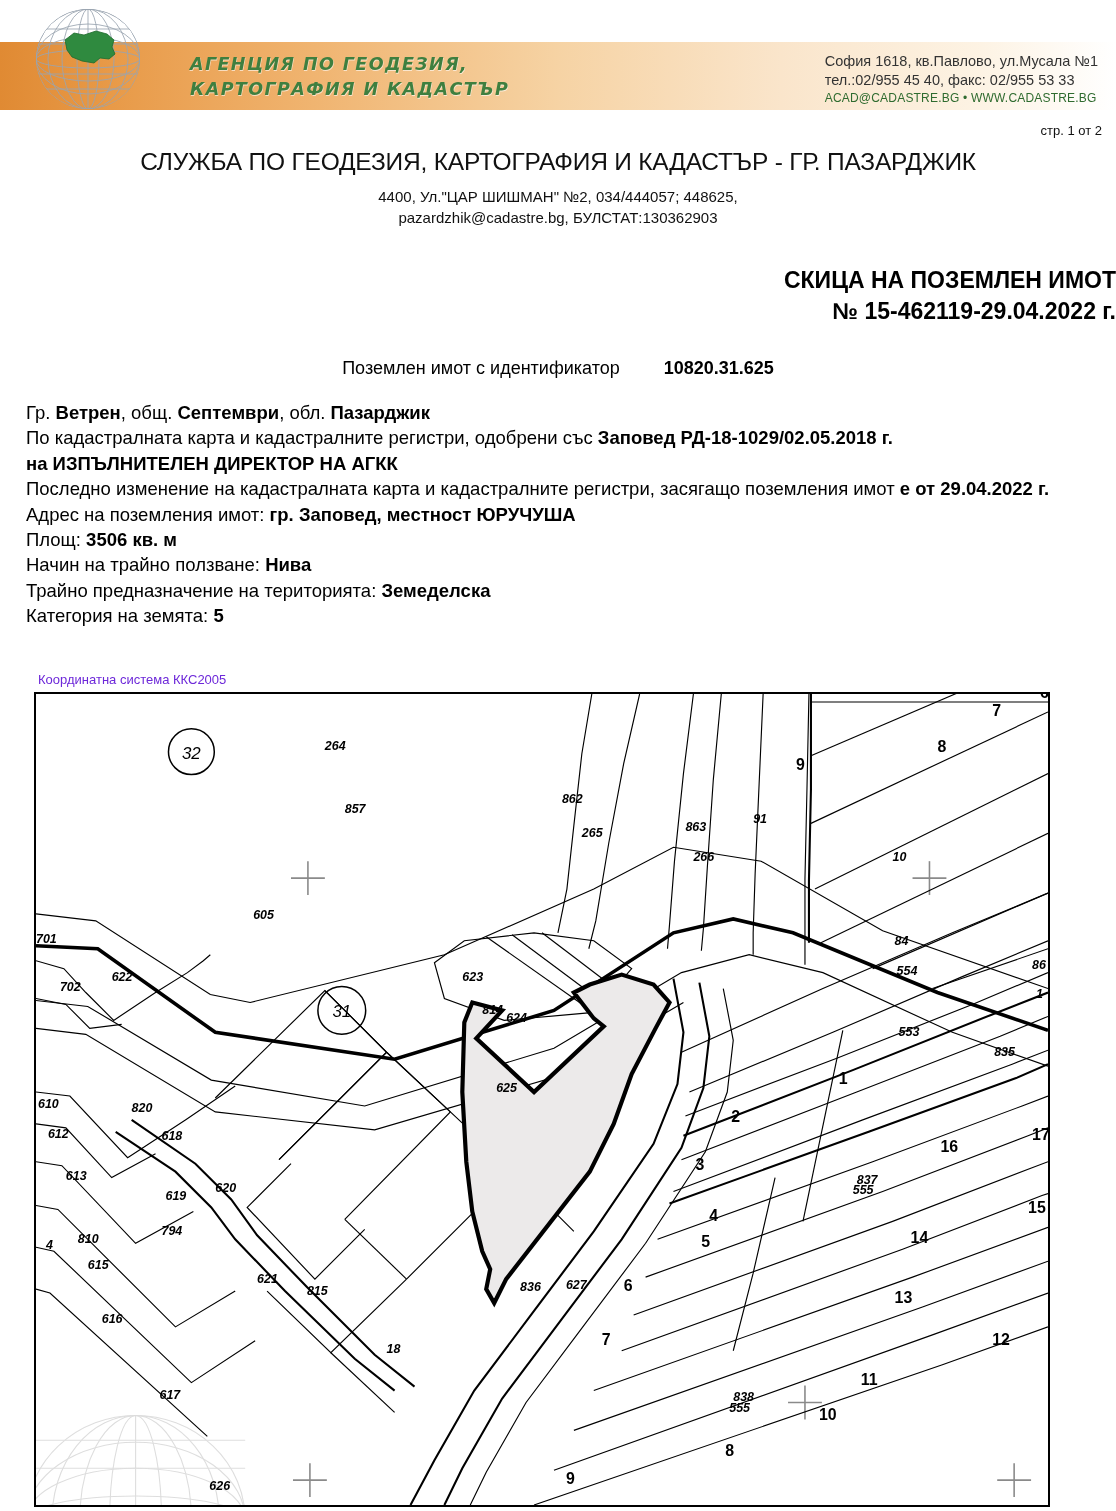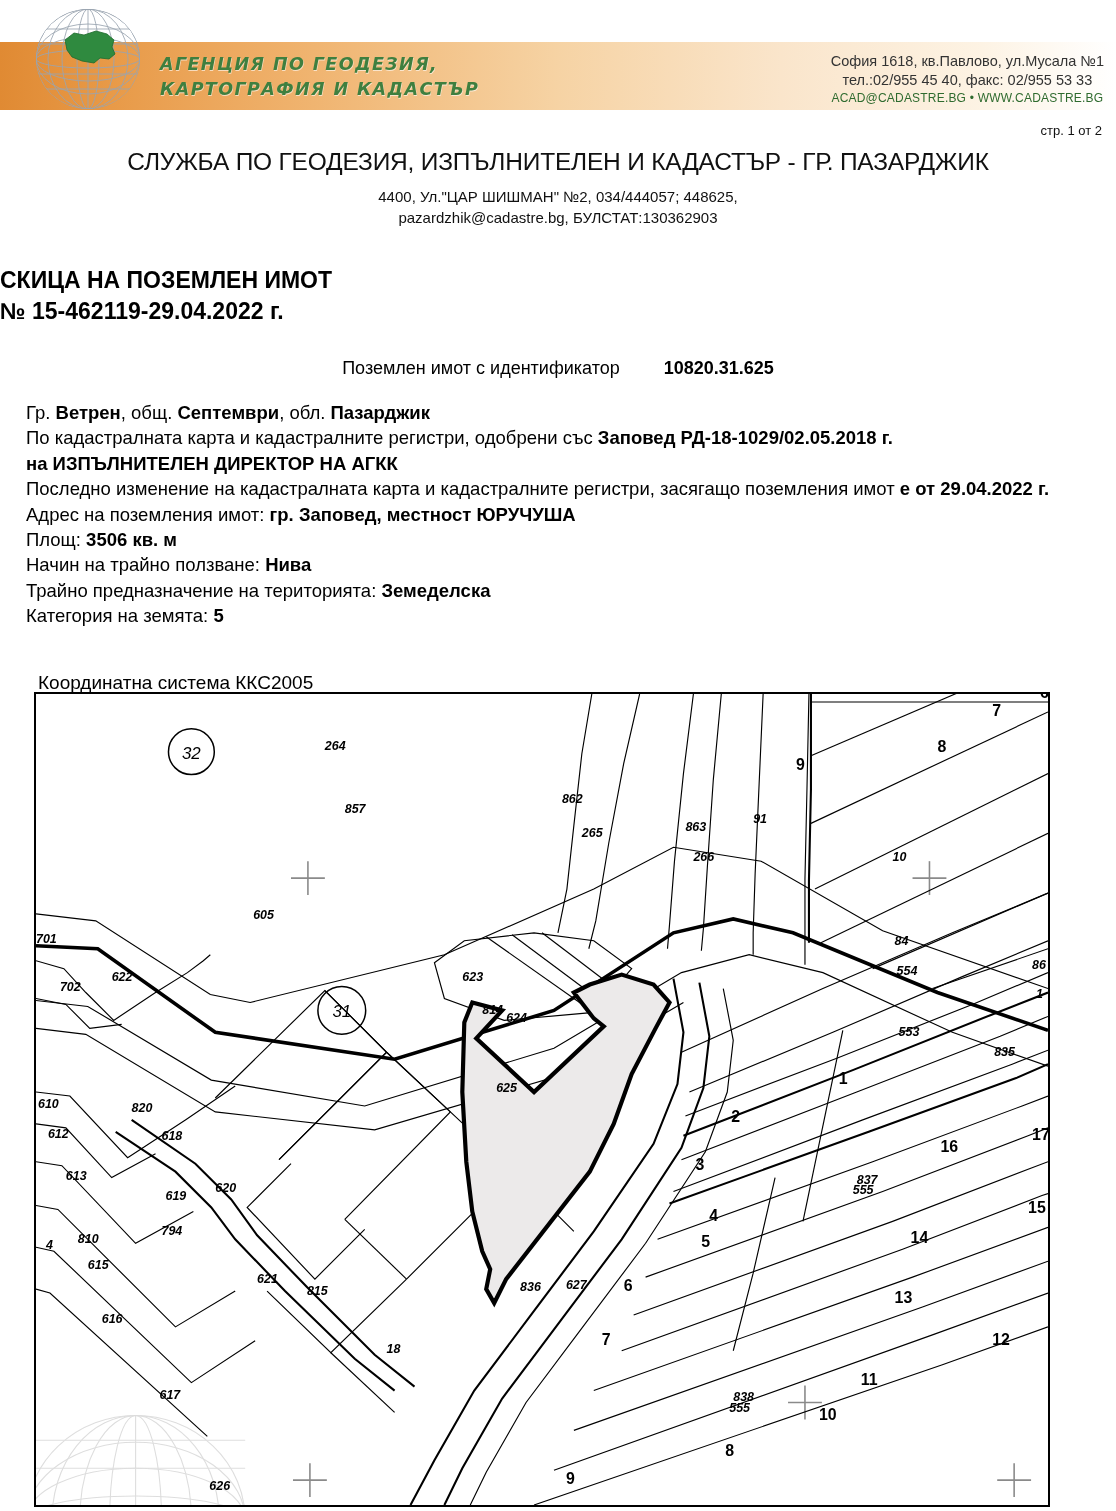--- a/index.html
+++ b/index.html
@@ -42,25 +42,25 @@
     width: 340px;
     color: #3f7f3f;
     font-family: "DejaVu Sans", sans-serif;
     font-weight: bold;
     font-style: italic;
     font-size: 17.5px;
     letter-spacing: 1.4px;
     line-height: 25px;
     text-shadow: 0.5px 0.5px 0 rgba(255,255,255,0.6);
   }
-  #agency-name div { white-space: nowrap; }
+  #agency-name div { white-space: nowrap; margin-left: 30px; }
   #contact-block {
     position: absolute;
-    right: 12px; top: 52px;
-    text-align: center;
+    right: 18px; top: 52px;
+    text-align: left;
     font-size: 14.5px;
     line-height: 18.5px;
     color: #333333;
   }
   #contact-block .mailline { color: #2f6b2f; font-size: 12px; letter-spacing: 0.2px; }
 
   
   #page-indicator {
     position: absolute;
     right: 14px; top: 123px;
@@ -86,21 +86,21 @@
     font-size: 15px;
     line-height: 21px;
     color: #111;
   }
 
   
   #doc-title {
     position: absolute;
     left: 0; top: 265px;
     width: 1116px;
-    text-align: left;
+    text-align: right;
     font-weight: bold;
     font-size: 23px;
     line-height: 31px;
     color: #000;
   }
 
   #identifier-line {
     position: absolute;
     left: 0; top: 358px;
     width: 1116px;
@@ -119,22 +119,22 @@
     line-height: 25.4px;
     color: #000;
   }
   #details .row { }
   #details b { font-weight: bold; }
 
   
   #coord-system-label {
     position: absolute;
     left: 38px; top: 672px;
-    font-size: 19px;
-    color: #000000;
+    font-size: 13px;
+    color: #6d28d9;
   }
   #map-frame {
     position: absolute;
     left: 34px; top: 692px;
     width: 1016px; height: 815px;
     border: 2.5px solid #000;
     background: #fff;
     overflow: hidden;
     box-sizing: border-box;
   }
@@ -199,21 +199,21 @@
 
   <div id="contact-block">
     <div>София 1618, кв.Павлово, ул.Мусала №1</div>
     <div>тел.:02/955 45 40, факс: 02/955 53 33</div>
     <div class="mailline">ACAD@CADASTRE.BG • WWW.CADASTRE.BG</div>
   </div>
 </div>
 
 <div id="page-indicator">стр. 1 от 2</div>
 
-<div id="office-title">СЛУЖБА ПО ГЕОДЕЗИЯ, ИЗПЪЛНИТЕЛЕН И КАДАСТЪР - ГР. ПАЗАРДЖИК</div>
+<div id="office-title">СЛУЖБА ПО ГЕОДЕЗИЯ, КАРТОГРАФИЯ И КАДАСТЪР - ГР. ПАЗАРДЖИК</div>
 <div id="office-address">
   <div>4400, Ул."ЦАР ШИШМАН" №2, 034/444057; 448625,</div>
   <div>pazardzhik@cadastre.bg, БУЛСТАТ:130362903</div>
 </div>
 
 <div id="doc-title">
   <div>СКИЦА НА ПОЗЕМЛЕН ИМОТ</div>
   <div>№ 15-462119-29.04.2022 г.</div>
 </div>
 

